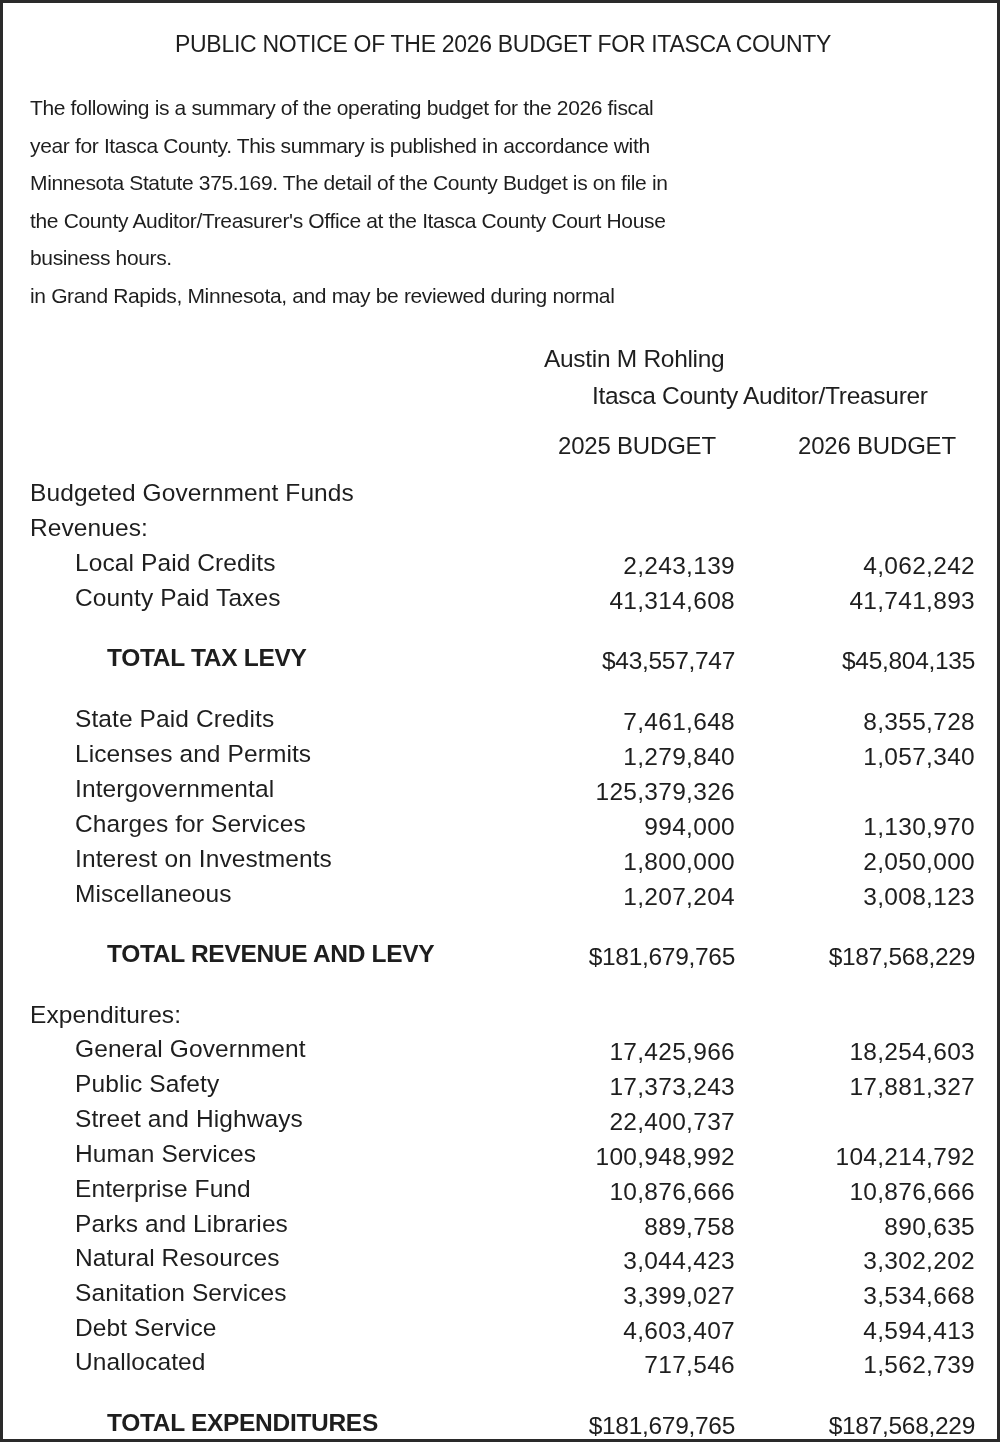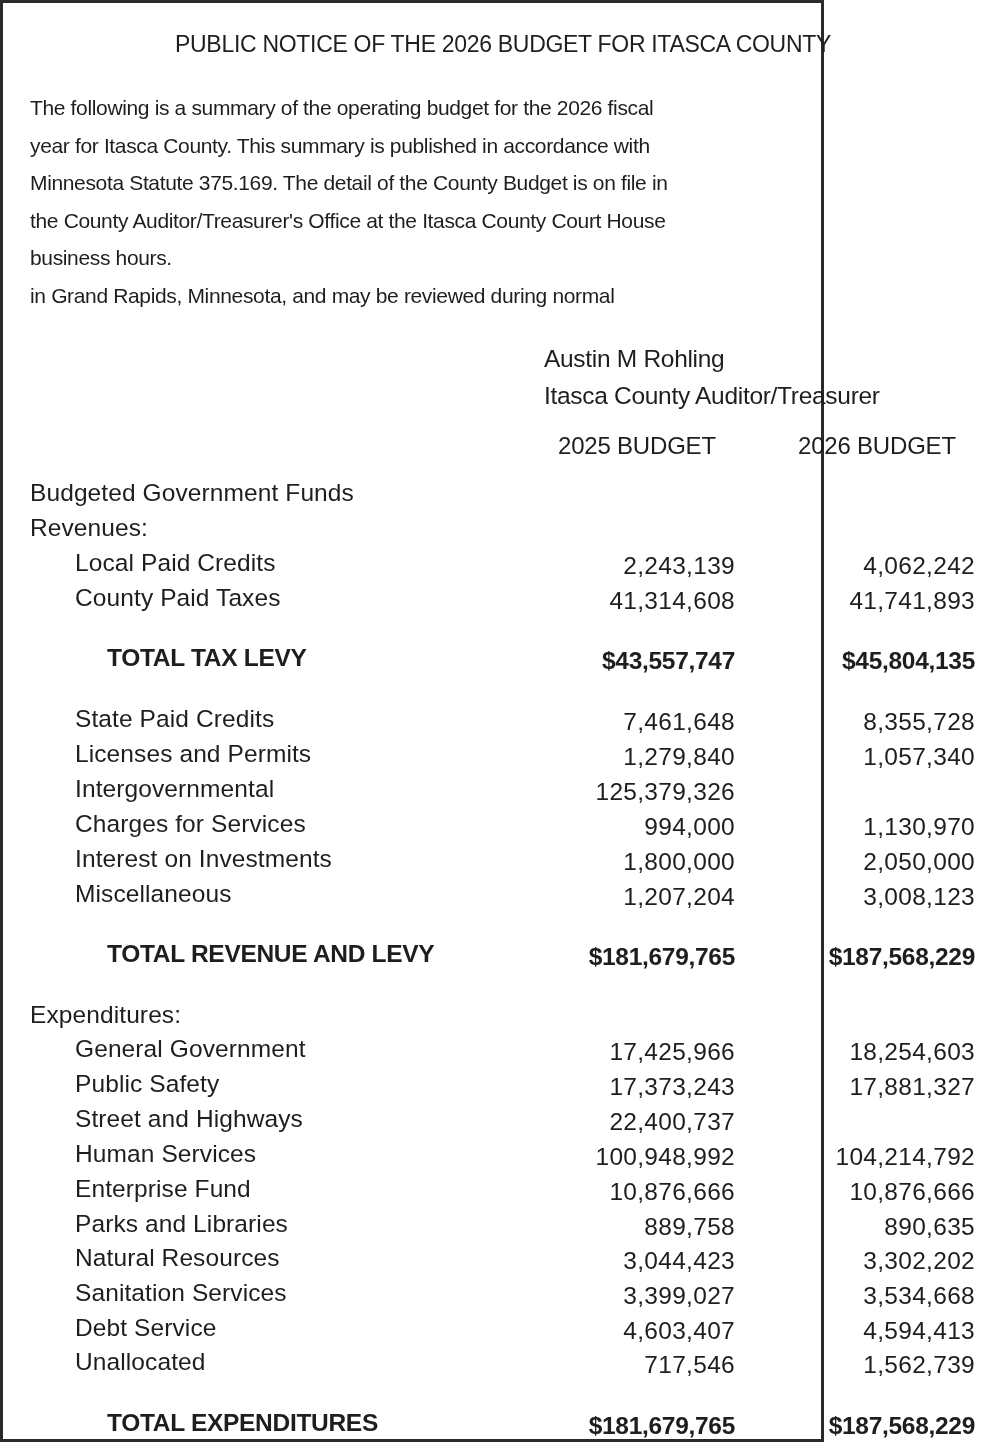--- a/index.html
+++ b/index.html
@@ -3,21 +3,21 @@
   <meta charset="utf-8">
   <style>
     html, body { margin: 0; padding: 0; background: #ffffff; }
     body {
       width: 1000px; height: 1442px; overflow: hidden;
       font-family: "Liberation Sans", "DejaVu Sans", sans-serif;
       color: #1e1e1e;
     }
     .page {
       position: absolute; left: 0; top: 0;
-      width: 824px; height: 1442px;
+      width: 1000px; height: 1442px;
       box-sizing: border-box;
       border: 3px solid #2a2a2a;
       background: #ffffff;
     }
     .title {
       position: absolute; left: 0; top: 26px; width: 1000px;
       text-align: center; font-size: 23px; letter-spacing: -0.3px;
       line-height: 30px;
     }
     .intro {
@@ -40,40 +40,40 @@
     }
     .lbl.l0 { left: 27px; }
     .lbl.l1 { left: 72px; }
     .lbl.l2 { left: 104px; font-weight: bold; letter-spacing: -0.3px; }
     .num {
       position: absolute; top: 16px; font-size: 24.5px; line-height: 34px;
       white-space: nowrap; text-align: right; width: 200px; letter-spacing: 0.3px;
     }
     .num.c1 { left: 532px; }
     .num.c2 { left: 772px; }
-    .bold { font-weight: bold; letter-spacing: -0.3px; }
+    .bold { font-weight: normal; letter-spacing: -0.3px; }
   </style>
 </head>
 <body>
 
 <div class="page">
 
   <div class="title">PUBLIC NOTICE OF THE 2026 BUDGET FOR ITASCA COUNTY</div>
 
   <div class="intro">
     <span>The following is a summary of the operating budget for the 2026 fiscal</span>
     <span>year for Itasca County. This summary is published in accordance with</span>
     <span>Minnesota Statute 375.169. The detail of the County Budget is on file in</span>
     <span>the County Auditor/Treasurer's Office at the Itasca County Court House</span>
     <span>business hours.</span>
     <span>in Grand Rapids, Minnesota, and may be reviewed during normal</span>
   </div>
 
   <div class="signer" style="top:341px;">Austin M Rohling</div>
-  <div class="signer" style="top:378px;">Itasca County Auditor/Treasurer</div>
+  <div class="signer" style="top:378px;margin-left:48px;">Itasca County Auditor/Treasurer</div>
 
   <div class="col-head" style="left:555px;">2025 BUDGET</div>
   <div class="col-head" style="left:795px;">2026 BUDGET</div>
 
   <div class="row" style="top:460px;">
     <span class="lbl l0">Budgeted Government Funds</span>
   </div>
   <div class="row" style="top:495px;">
     <span class="lbl l0">Revenues:</span>
   </div>

